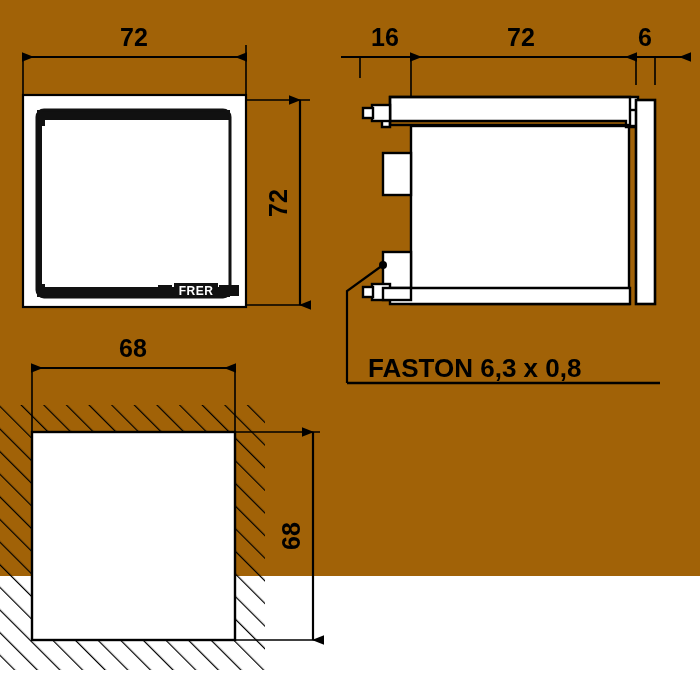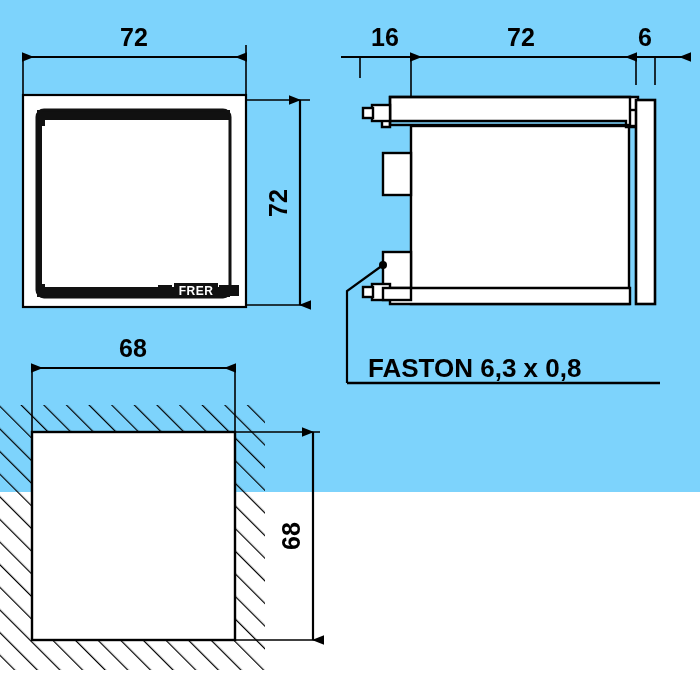--- a/index.html
+++ b/index.html
@@ -1,18 +1,18 @@
 <!DOCTYPE html>
 <html><head>
 <meta charset="utf-8">
 <style>
   html,body{margin:0;padding:0;background:#ffffff;}
   body{width:700px;height:700px;overflow:hidden;
        font-family:"Liberation Sans",sans-serif;}
-  #stage{position:relative;width:700px;height:492px;background:#7dd3fc;}
+  #stage{position:relative;width:700px;height:576px;background:#a16207;}
   svg{display:block;}
   .dimtext{font-family:"Liberation Sans",sans-serif;font-weight:bold;
            font-size:25px;fill:#000;}
   .notetext{font-family:"Liberation Sans",sans-serif;font-weight:bold;
             font-size:26px;fill:#000;}
 </style>
 </head>
 <body>
 
 <div id="stage">

